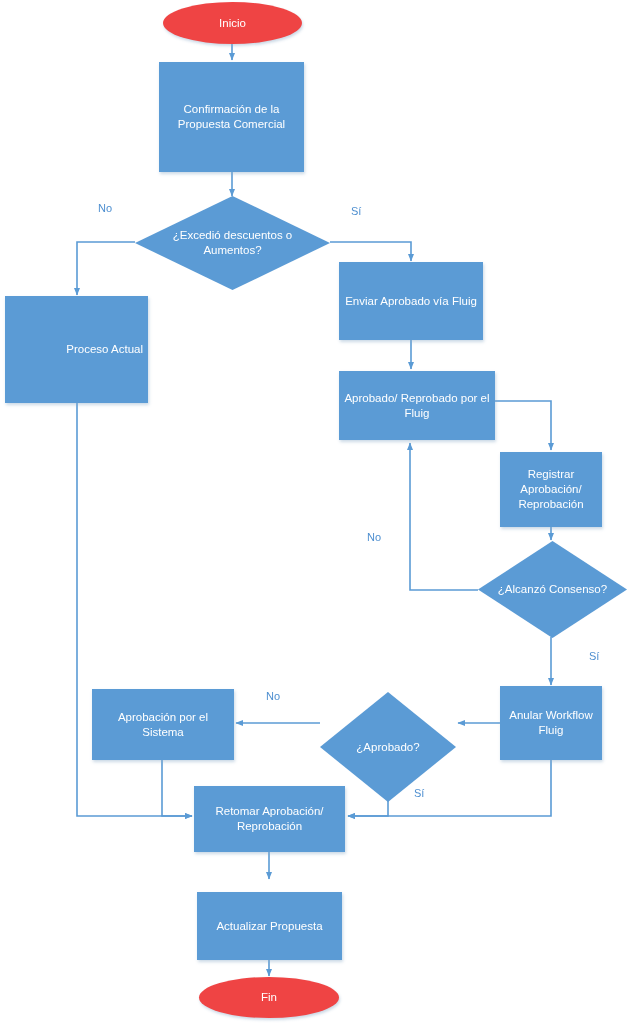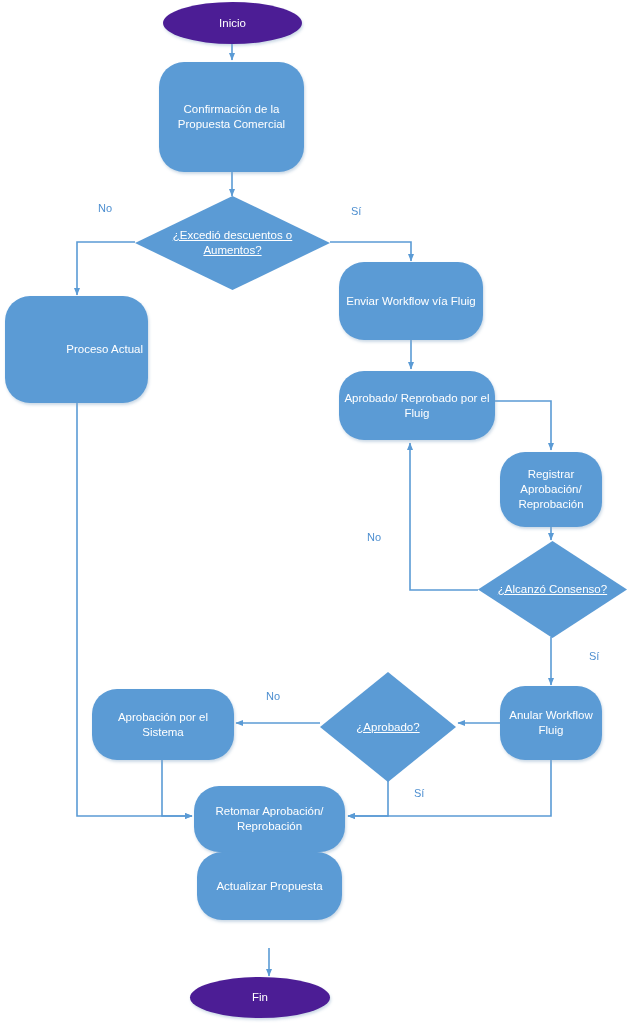--- a/index.html
+++ b/index.html
@@ -34,45 +34,43 @@
     color: #ffffff;
     font-size: 11.5px;
     line-height: 15px;
     box-sizing: border-box;
     z-index: 2;
   }
   .node.process {
     background: #5B9BD5;
     box-shadow: 1px 2px 3px rgba(140,170,200,0.45);
     padding: 2px 5px;
-    border-radius: 25px;
   }
   .node.terminator {
-    background: #4c1d95;
+    background: #ef4444;
     border-radius: 50%;
     box-shadow: 1px 2px 3px rgba(140,170,200,0.45);
   }
   .node.decision {
     background: transparent;
     box-shadow: none;
   }
   .diamond-shape {
     position: absolute;
     left: 0; top: 0;
     width: 100%; height: 100%;
     background: #5B9BD5;
     clip-path: polygon(50% 0%, 100% 50%, 50% 100%, 0% 50%);
     filter: drop-shadow(1px 2px 2px rgba(140,170,200,0.5));
   }
   .diamond-label {
     position: relative;
     z-index: 3;
     padding: 0 8px;
     color: #ffffff;
-    text-decoration: underline;
   }
   .edge-label {
     position: absolute;
     color: #4E8FD0;
     font-size: 11px;
     line-height: 13px;
     white-space: nowrap;
     z-index: 3;
   }
 </style>
@@ -136,58 +134,58 @@
   <div class="node decision" style="left:135px; top:196px; width:195px; height:94px;">
     <span class="diamond-shape"></span>
     <span class="diamond-label">¿Excedió descuentos o Aumentos?</span>
   </div>
 
   <div class="node process" style="left:5px; top:296px; width:143px; height:107px;justify-content:flex-end;">
     <span>Proceso Actual</span>
   </div>
 
   <div class="node process" style="left:339px; top:262px; width:144px; height:78px;">
-    <span>Enviar Workflow vía Fluig</span>
+    <span>Enviar Aprobado vía Fluig</span>
   </div>
 
   <div class="node process" style="left:339px; top:371px; width:156px; height:69px;">
     <span>Aprobado/ Reprobado por el Fluig</span>
   </div>
 
   <div class="node process" style="left:500px; top:452px; width:102px; height:75px;">
     <span>Registrar Aprobación/ Reprobación</span>
   </div>
 
   <div class="node decision" style="left:478px; top:541px; width:149px; height:97px;">
     <span class="diamond-shape"></span>
     <span class="diamond-label">¿Alcanzó Consenso?</span>
   </div>
 
   <div class="node process" style="left:500px; top:686px; width:102px; height:74px;">
     <span>Anular Workflow Fluig</span>
   </div>
 
-  <div class="node decision" style="left:320px; top:672px; width:136px; height:110px;">
+  <div class="node decision" style="left:320px; top:692px; width:136px; height:110px;">
     <span class="diamond-shape"></span>
     <span class="diamond-label">¿Aprobado?</span>
   </div>
 
   <div class="node process" style="left:194px; top:786px; width:151px; height:66px;">
     <span>Retomar Aprobación/ Reprobación</span>
   </div>
 
   <div class="node process" style="left:92px; top:689px; width:142px; height:71px;">
     <span>Aprobación por el Sistema</span>
   </div>
 
-  <div class="node process" style="left:197px; top:852px; width:145px; height:68px;">
+  <div class="node process" style="left:197px; top:892px; width:145px; height:68px;">
     <span>Actualizar Propuesta</span>
   </div>
 
-  <div class="node terminator" style="left:190px; top:977px; width:140px; height:41px;">
+  <div class="node terminator" style="left:199px; top:977px; width:140px; height:41px;">
     <span>Fin</span>
   </div>
 
   <span class="edge-label" style="left:98px; top:202px;">No</span>
 
   <span class="edge-label" style="left:351px; top:205px;">Sí</span>
 
   <span class="edge-label" style="left:367px; top:531px;">No</span>
 
   <span class="edge-label" style="left:589px; top:650px;">Sí</span>

